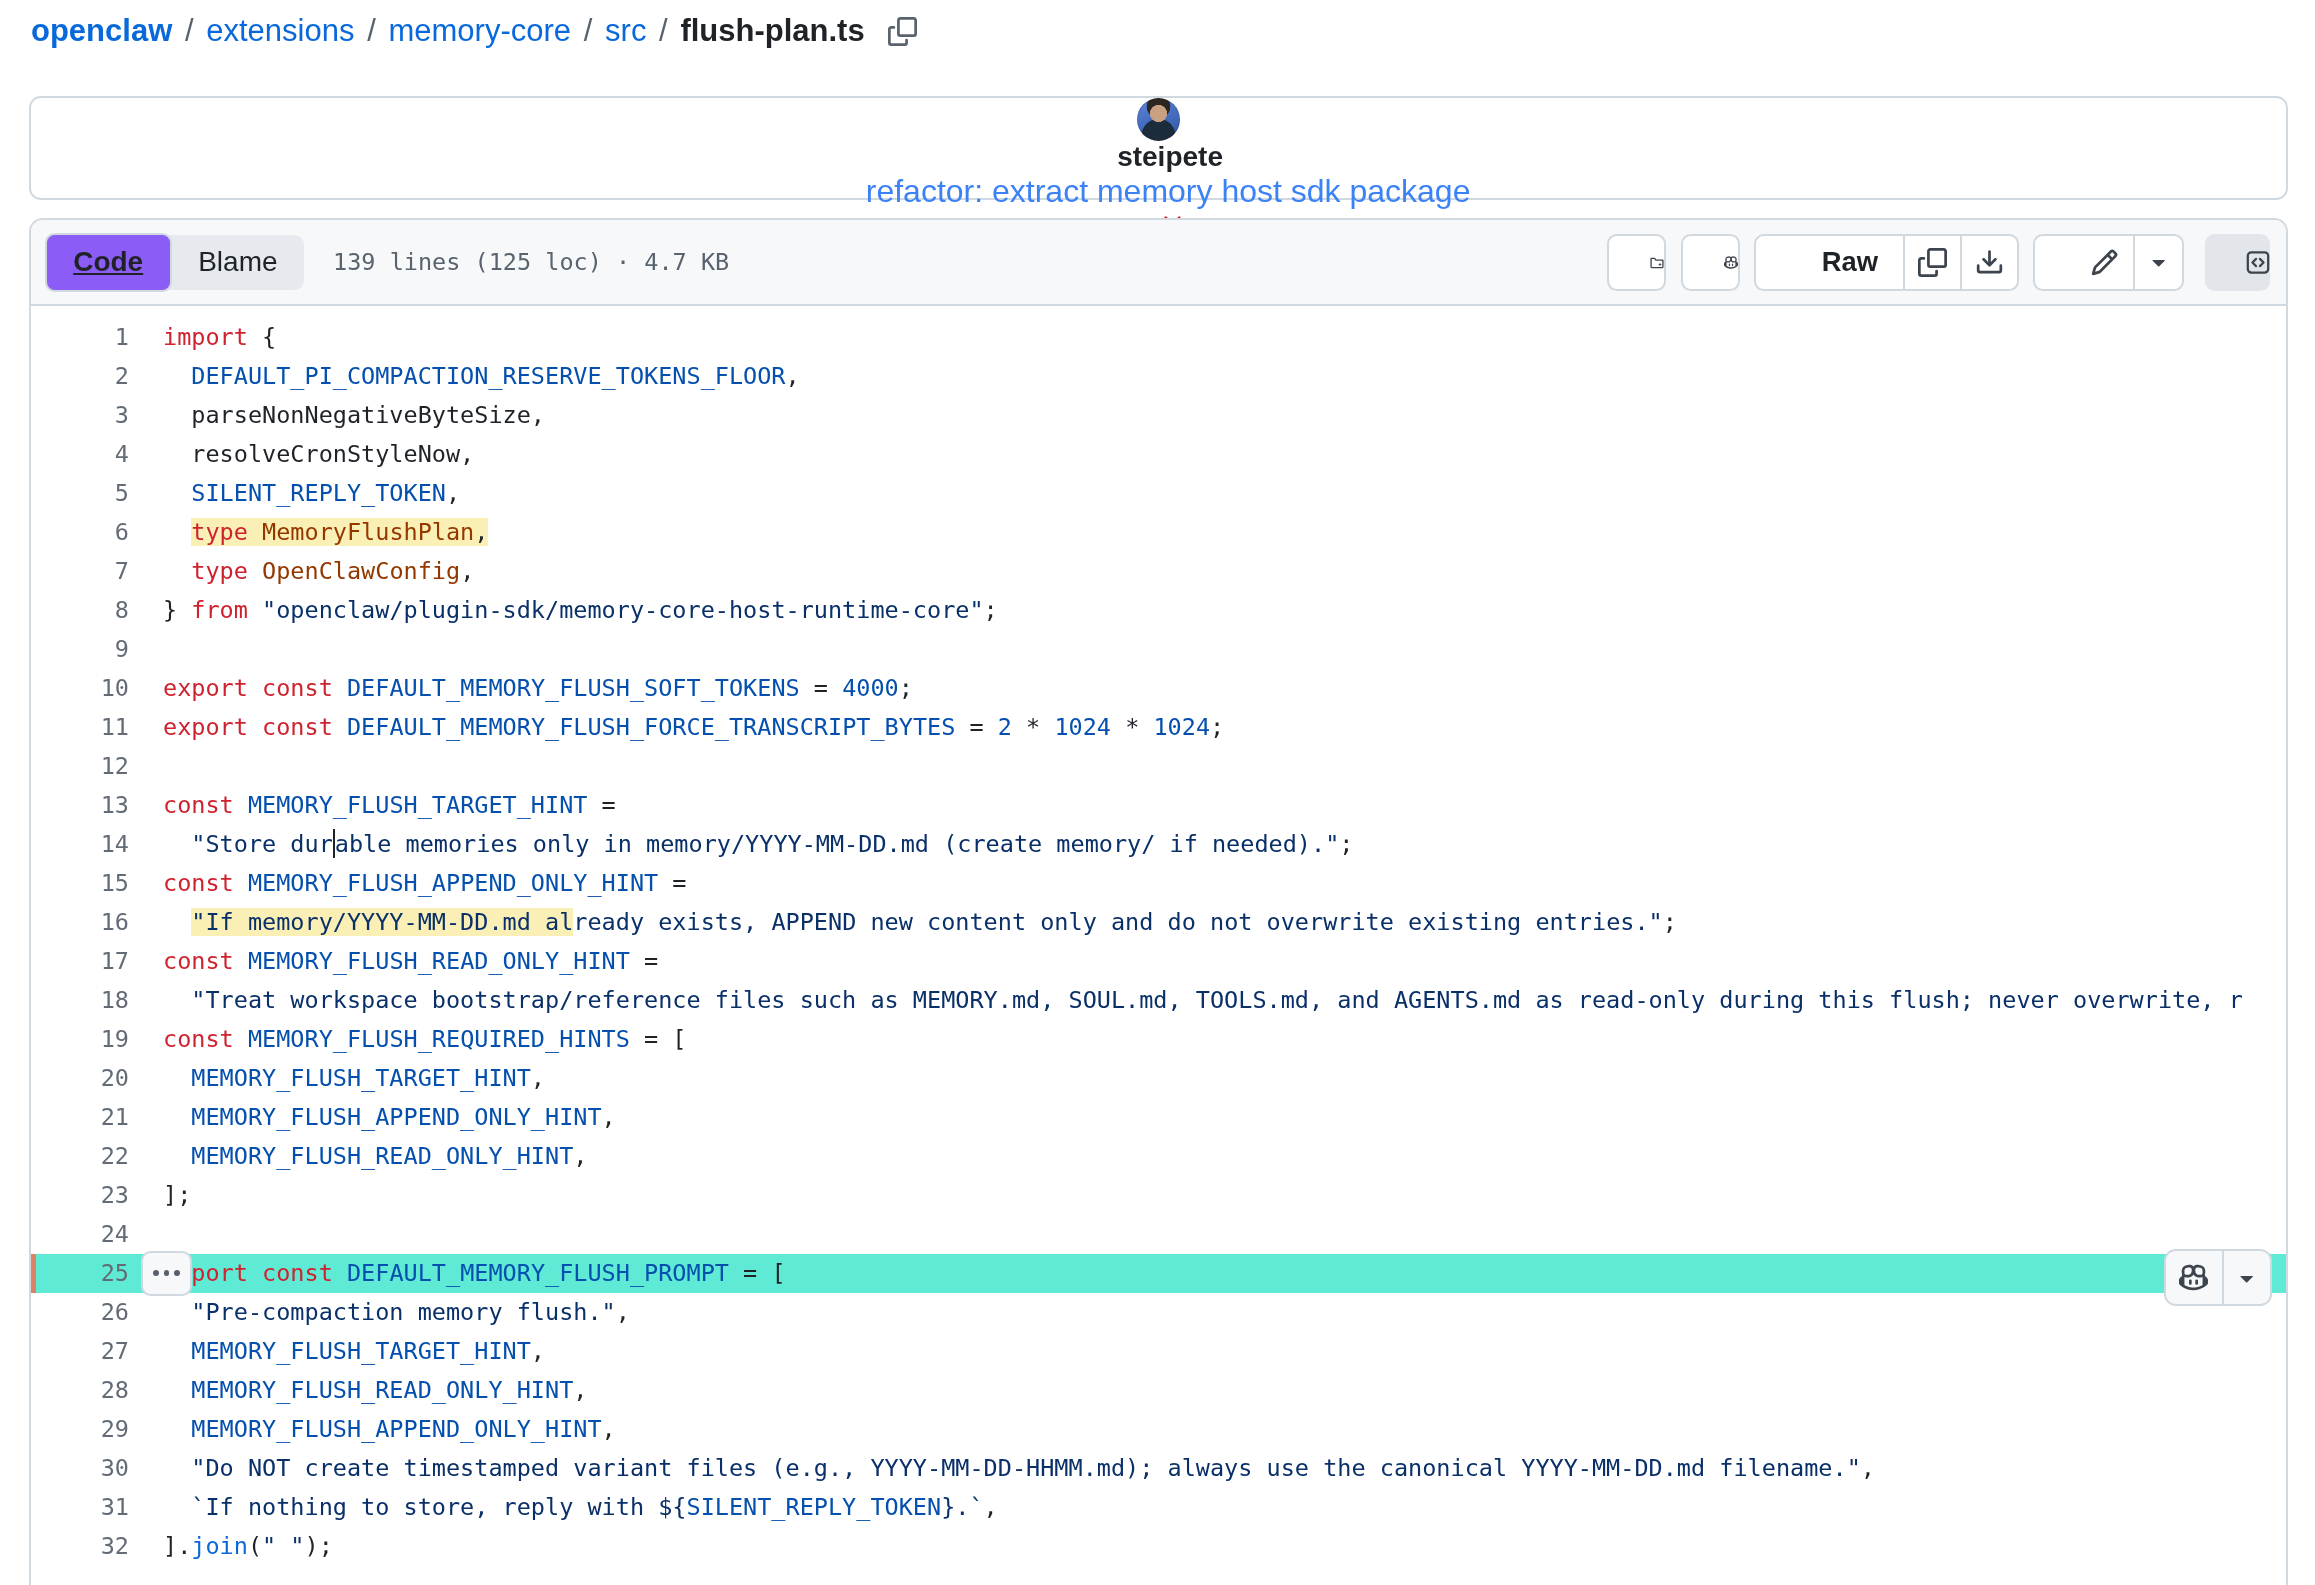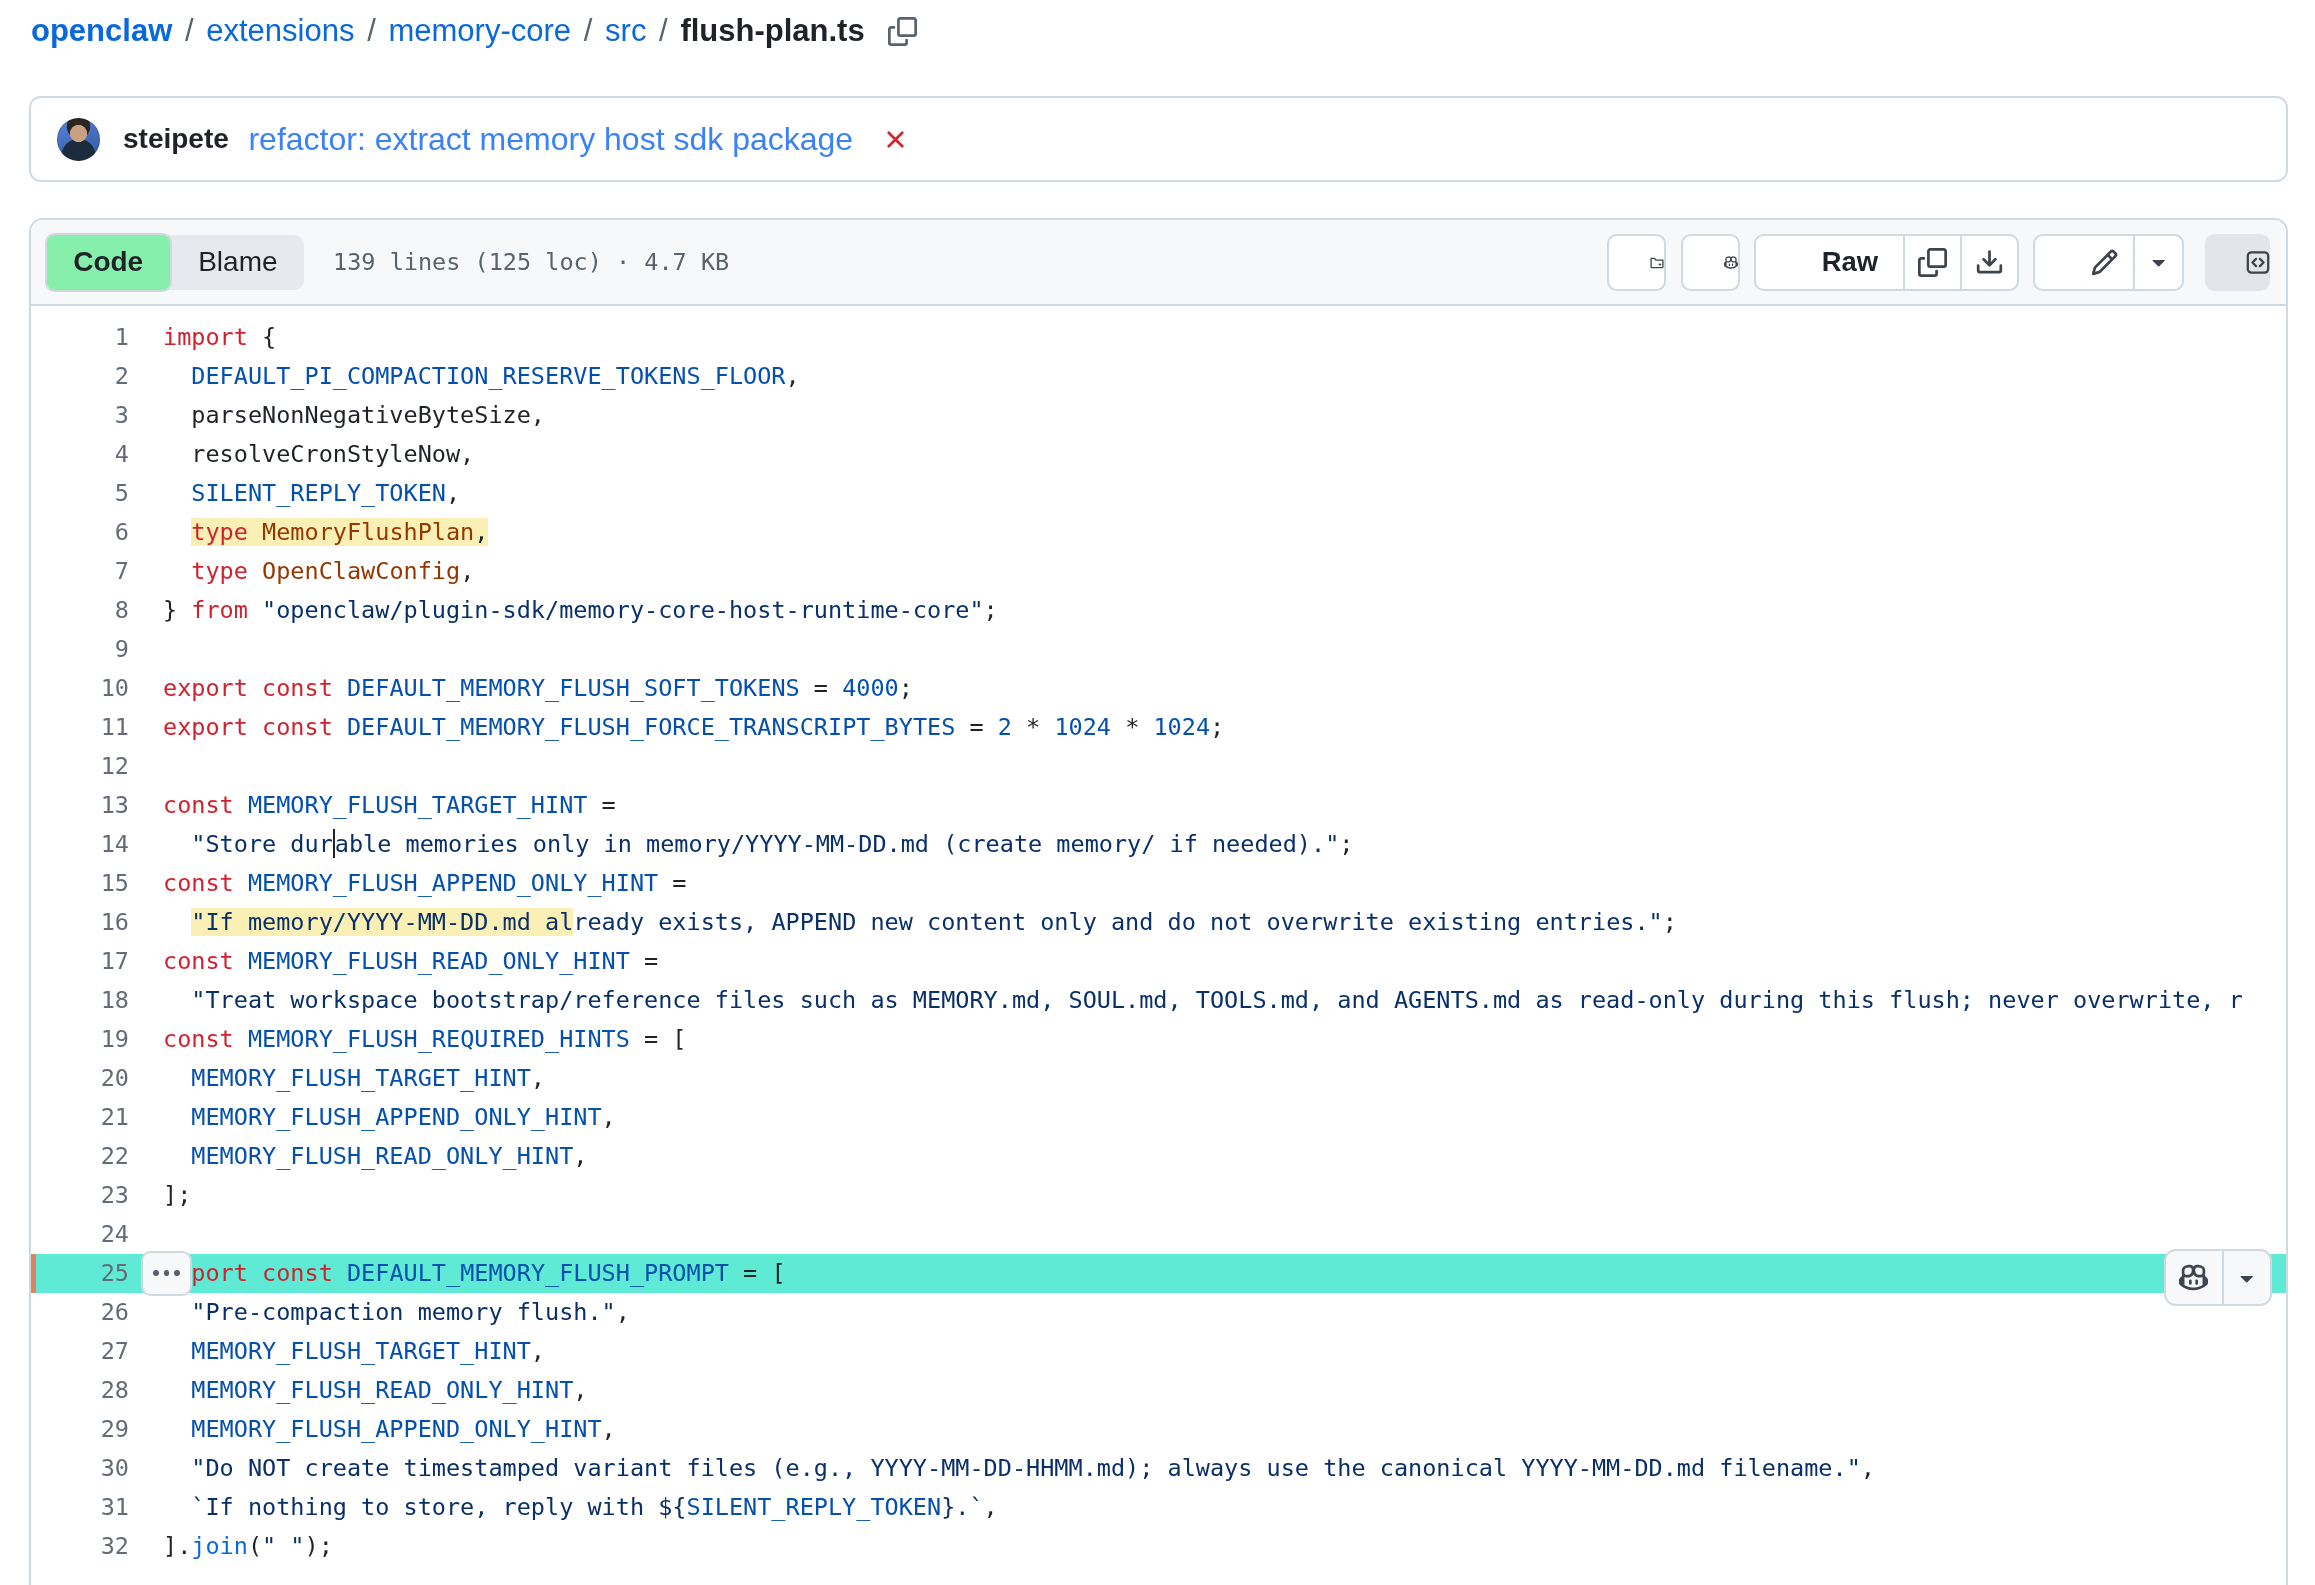--- a/index.html
+++ b/index.html
@@ -14,23 +14,23 @@
   
   .breadcrumb { position:absolute; left:31px; top:7.8px; height:47px; display:flex; align-items:center; font-size:31px; }
   .bc-link { color:#0969da; cursor:pointer; }
   .bc-repo { font-weight:600; }
   .bc-sep { color:#59636e; margin:0 12.7px; }
   .bc-file { font-weight:700; color:#1f2328; }
   .bc-copy { margin-left:19.6px; color:#59636e; cursor:pointer; padding:3.9px; border-radius:5.9px; }
 
   
   .commit-box {
-    position:absolute; left:29px; right:27.4px; top:96px; height:86px;
+    position:absolute; left:29px; right:27.4px; top:96px; height:104px;
     border:2px solid #d1d9e0; border-radius:11.8px; background:#fff;
-    display:flex; align-items:center; padding:0 25.5px;
+    display:flex; align-items:center; padding:0 25.5px;flex-direction:column;
   }
   .avatar {
     width:43px; height:43px; border-radius:50%; flex:none;
     background:
       radial-gradient(circle at 50% 36%, #c9a182 0 24%, rgba(0,0,0,0) 25%),
       radial-gradient(circle at 50% 20%, #2b2620 0 28%, rgba(0,0,0,0) 30%),
       radial-gradient(circle at 50% 88%, #1d2c3c 0 38%, rgba(0,0,0,0) 40%),
       linear-gradient(160deg, #5c86d8 0%, #3b63b5 70%, #2b4c91 100%);
     box-shadow: inset 0 0 0 1px rgba(0,0,0,.12);
   }
@@ -42,21 +42,21 @@
   .file-box {
     position:absolute; left:29px; right:27.4px; top:218px; height:1470px;
     border:2px solid #d1d9e0; border-radius:13.7px; background:#fff; overflow:hidden;
   }
   .file-header {
     height:86px; background:#f6f8fa; border-bottom:2px solid #d1d9e0;
     display:flex; align-items:center; padding:0 15.7px;
   }
   .seg { display:flex; align-items:stretch; background:#e6eaef; border-radius:9.8px; height:55px; }
   .seg-btn { display:flex; align-items:center; padding:0 26.5px; font-size:28px; color:#1f2328; cursor:pointer; border-radius:9.8px; }
-  .seg-btn.active { background:#86efac; border:2px solid #d1d9e0; font-weight:700; margin:-2px 0 -2px -2px; }
+  .seg-btn.active { background:#8b5cf6; border:2px solid #d1d9e0; font-weight:700; margin:-2px 0 -2px -2px;text-decoration:underline; }
   .file-meta { margin-left:29px; font-family:"DejaVu Sans Mono", monospace; font-size:23.5px; color:#59636e; white-space:pre; }
 
   .hdr-actions { margin-left:auto; display:flex; align-items:center; gap:14.7px; }
   .btn, .btn-group { height:57px; background:#fff; border:2px solid #d1d9e0; border-radius:9.8px; color:#3d444d;padding-left:41px; }
   .btn { display:flex; align-items:center; justify-content:center; cursor:pointer; }
   .btn.iconbtn { width:59px; }
   .btn-group { display:flex; overflow:hidden; }
   .bg-seg { display:flex; align-items:center; justify-content:center; cursor:pointer; color:#3d444d; }
   .bg-seg + .bg-seg { border-left:2px solid #d1d9e0; }
   .bg-raw { padding:0 24.5px; font-size:27.4px; font-weight:600; color:#1f2328; }

